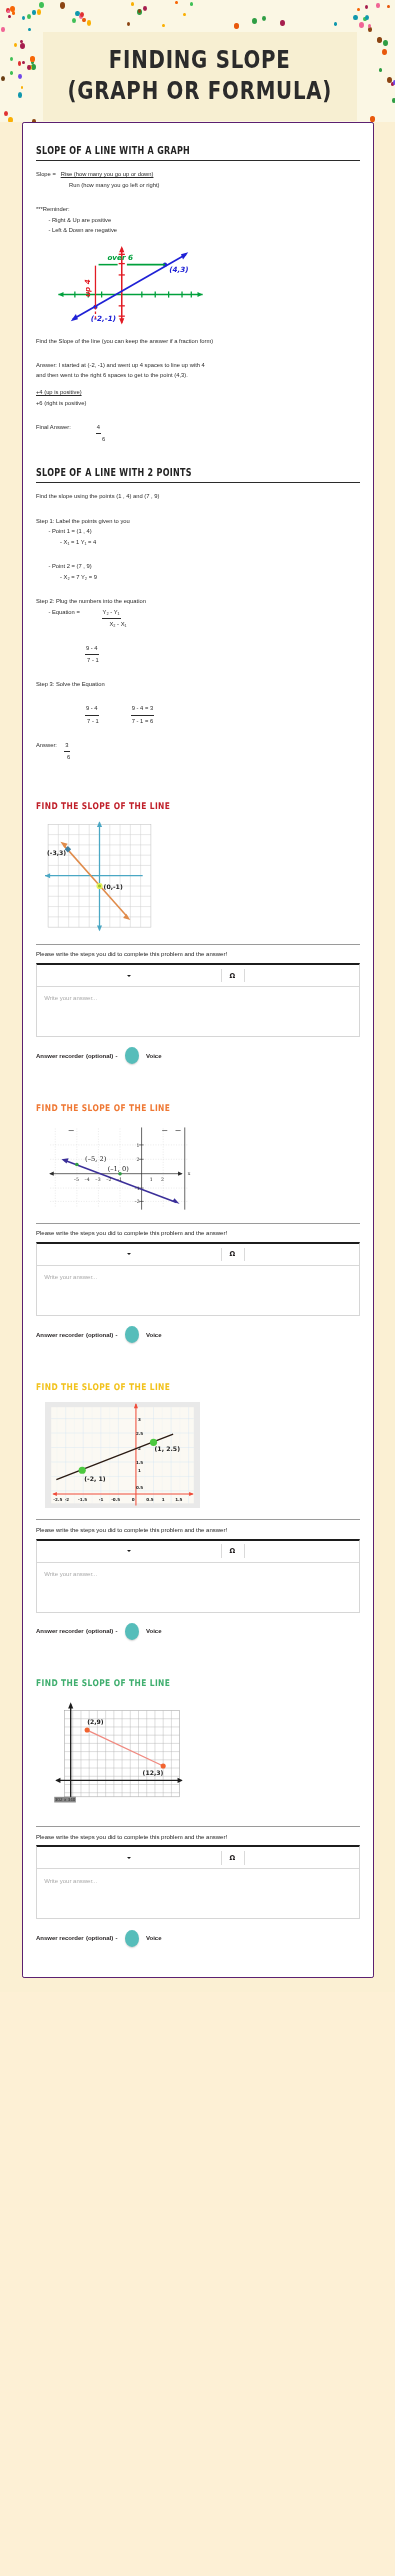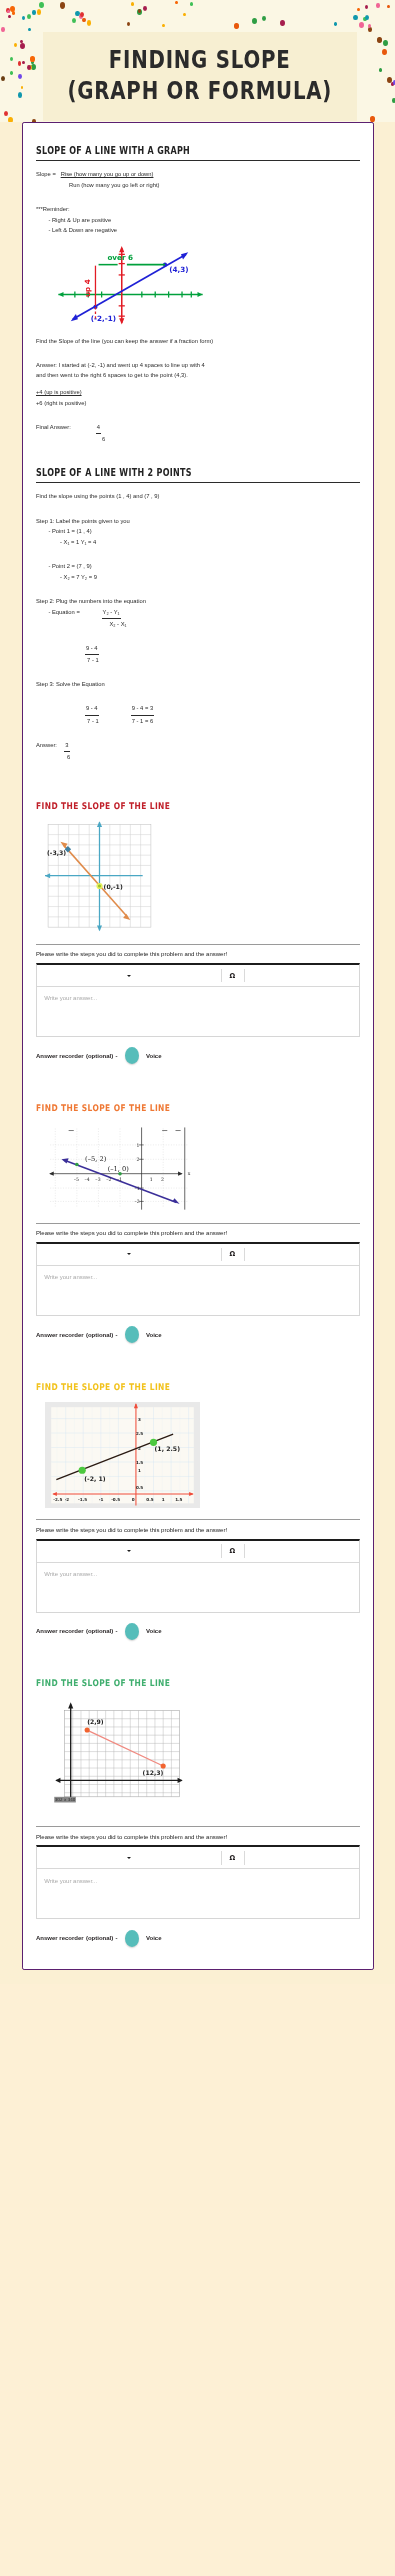--- a/index.html
+++ b/index.html
@@ -45,21 +45,21 @@
   
   .card-wrap {
     position: relative;
     background: #fbf0d3;
     padding: 0 21.6px 13.4px 21.6px;
   }
   .card {
     background: #ffffff;
     border: 1.5px solid #5b2070;
     border-radius: 2.1px;
-    padding: 0 0 9px 0;
+    padding: 0 0 17px 0;
     margin-top: -7.2px;
     position: relative;
     z-index: 8;
   }
   .inner { padding: 0 13.4px; }
 
   
   .sec-head {
     font-family: "DejaVu Sans", sans-serif;
     font-weight: bold;
@@ -88,21 +88,21 @@
   .ind2 { margin-left: 24px; }
   .ind3 { margin-left: 49px; }
   .gap-s { height: 6.2px; }
   .gap-m { height: 13.4px; }
   .gap-l { height: 23px; }
 
   .frac-row { display: flex; gap: 32px; }
   .frac .top { border-bottom: 0.5px solid #2b2b2b; display: inline-block; padding: 0 1px 0.5px 1px; }
 
   
-  .graph1 { margin: 7.2px 0 5.2px 17.5px; }
+  .graph1 { margin: 7.2px 0 5.2px 17.5px; font-style: italic; }
 
   
   .hr-thin { border-top: 0.5px solid #9a9a9a; margin: 9.3px 0 0 0; }
   .prompt { font-size: 6px; margin: 6.7px 0 5.7px 0; color:#232323; }
   .editor { border: 0.5px solid #d6d6d6; border-top: 2.6px solid #1c1c1c; background:#fff; }
   .toolbar { display: flex; height: 21px; align-items: center; position: relative; }
   .tb-cell { display:flex; align-items:center; justify-content:center; }
   .tb-a { width: 57%; }
   .tb-div { width: 0.5px; height: 13.4px; background: #dadada; }
   .tb-b { width: 7%; }

